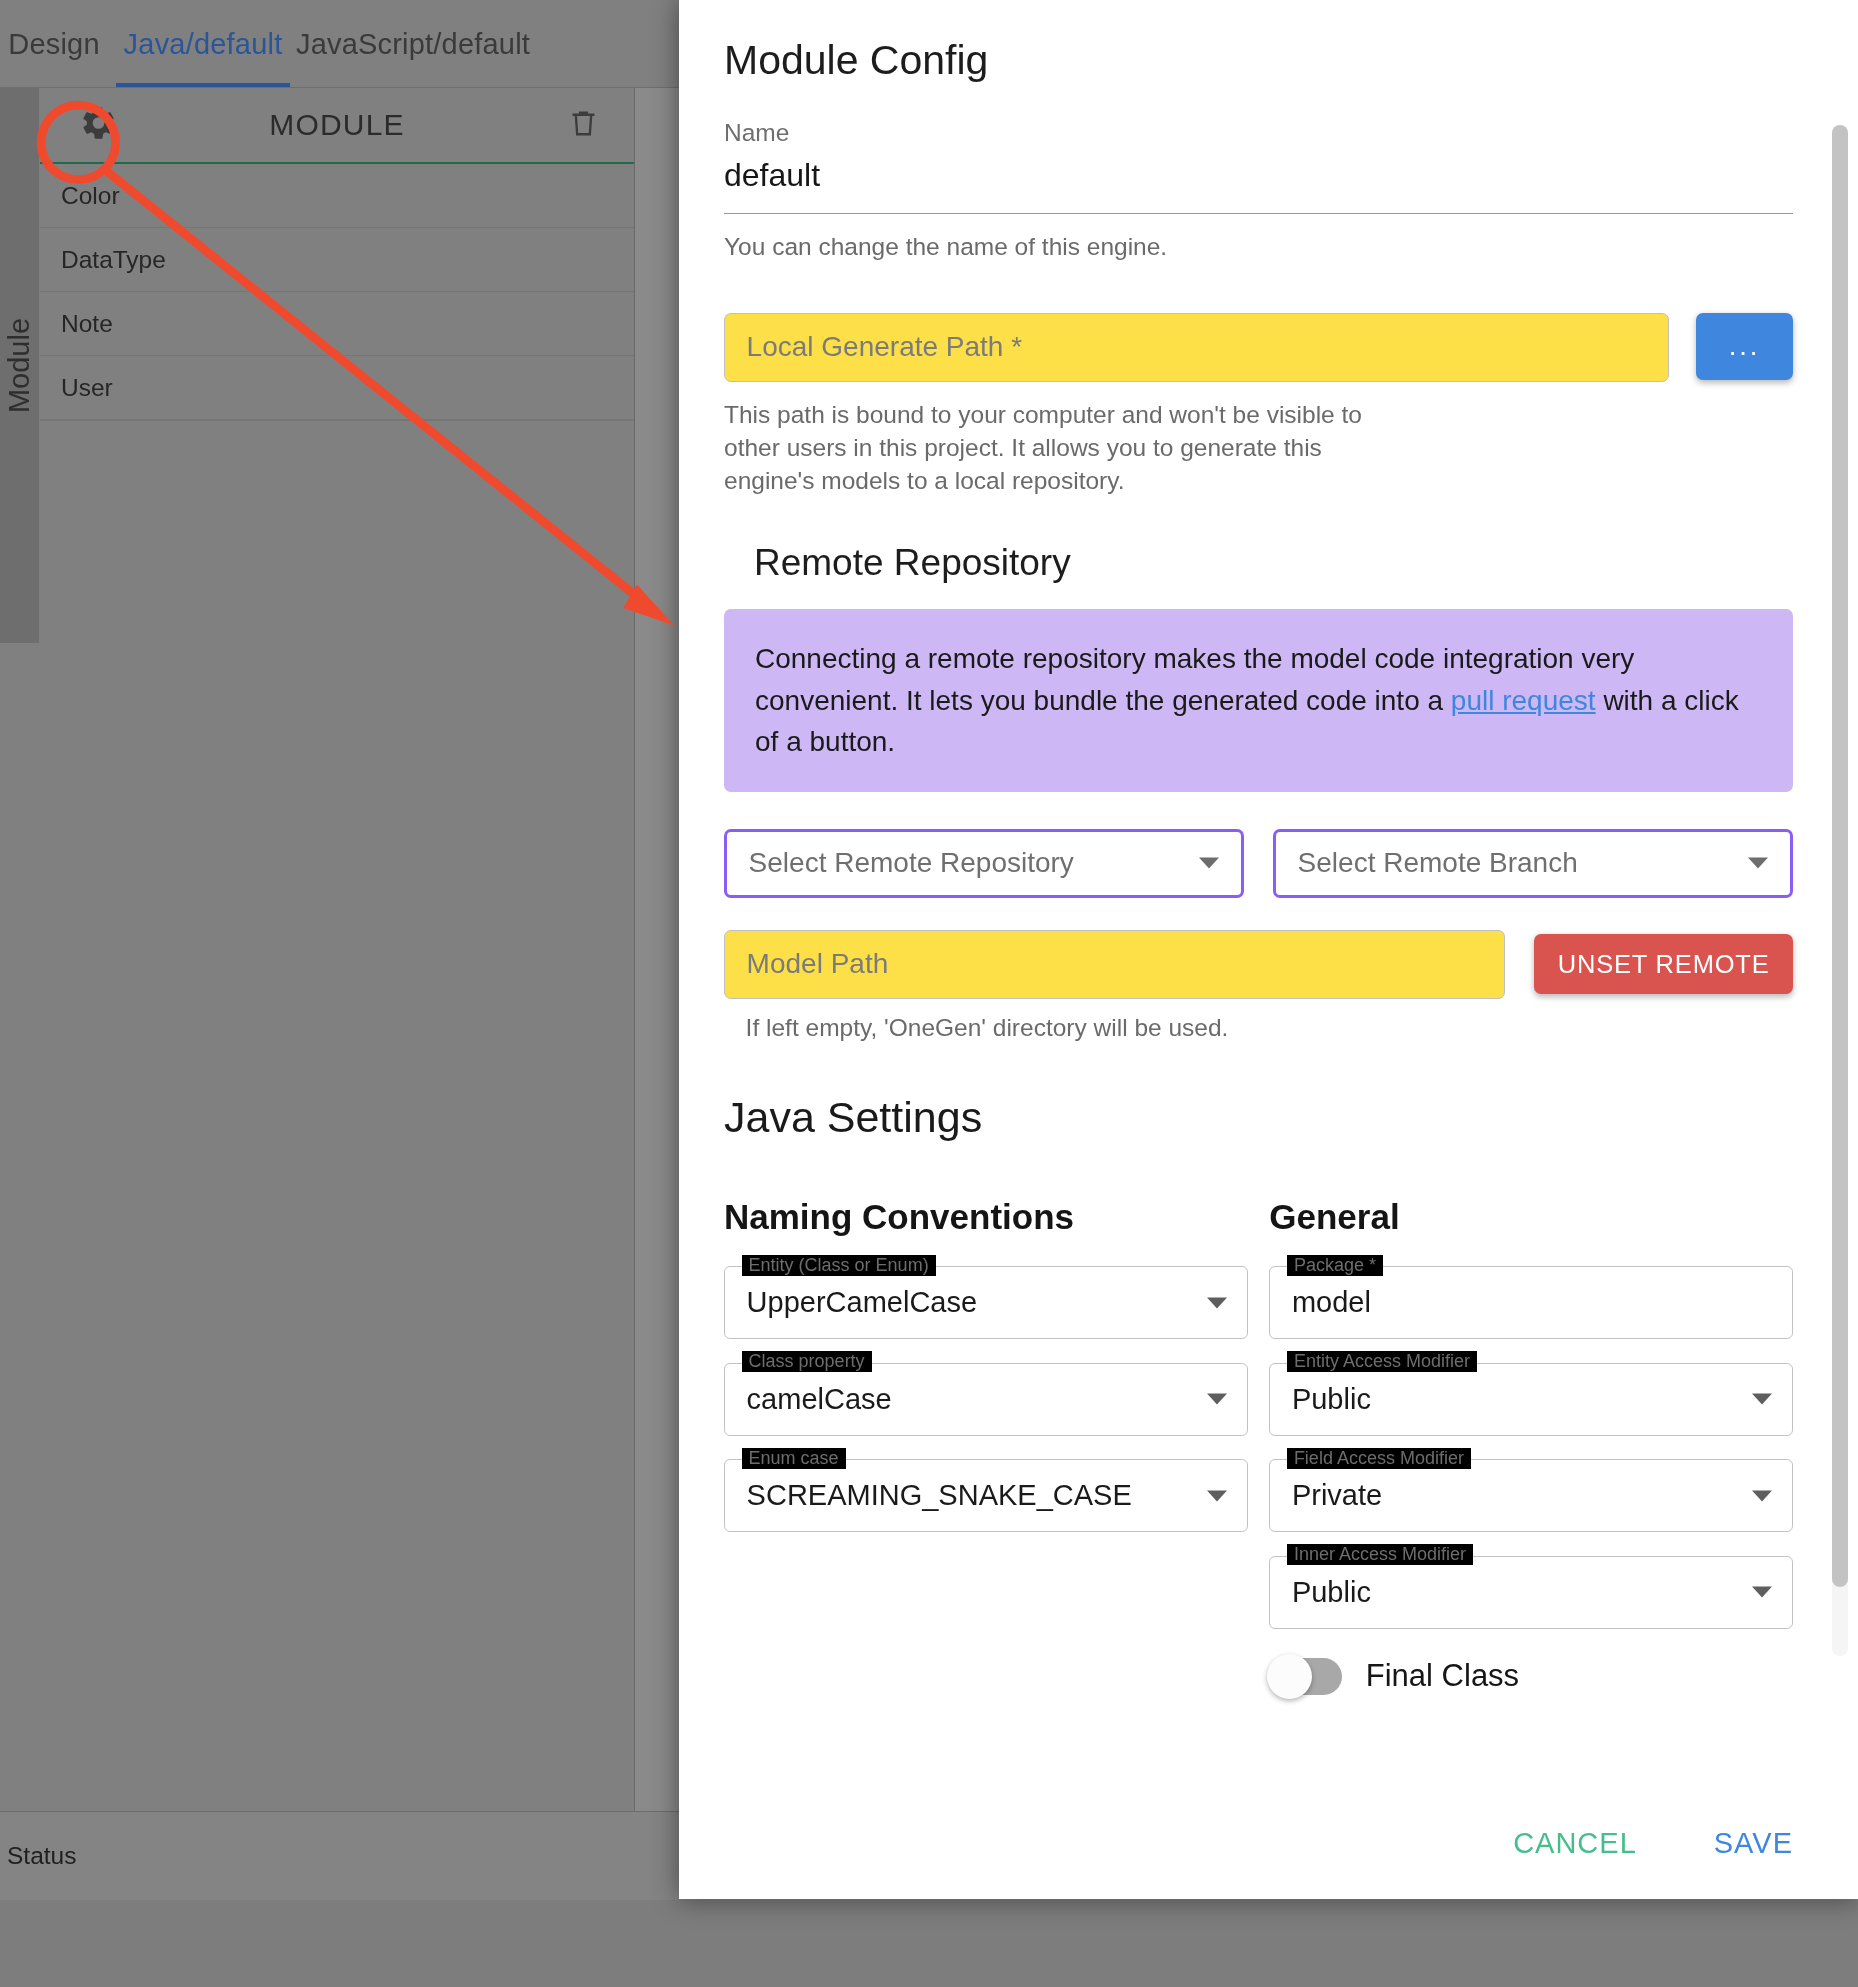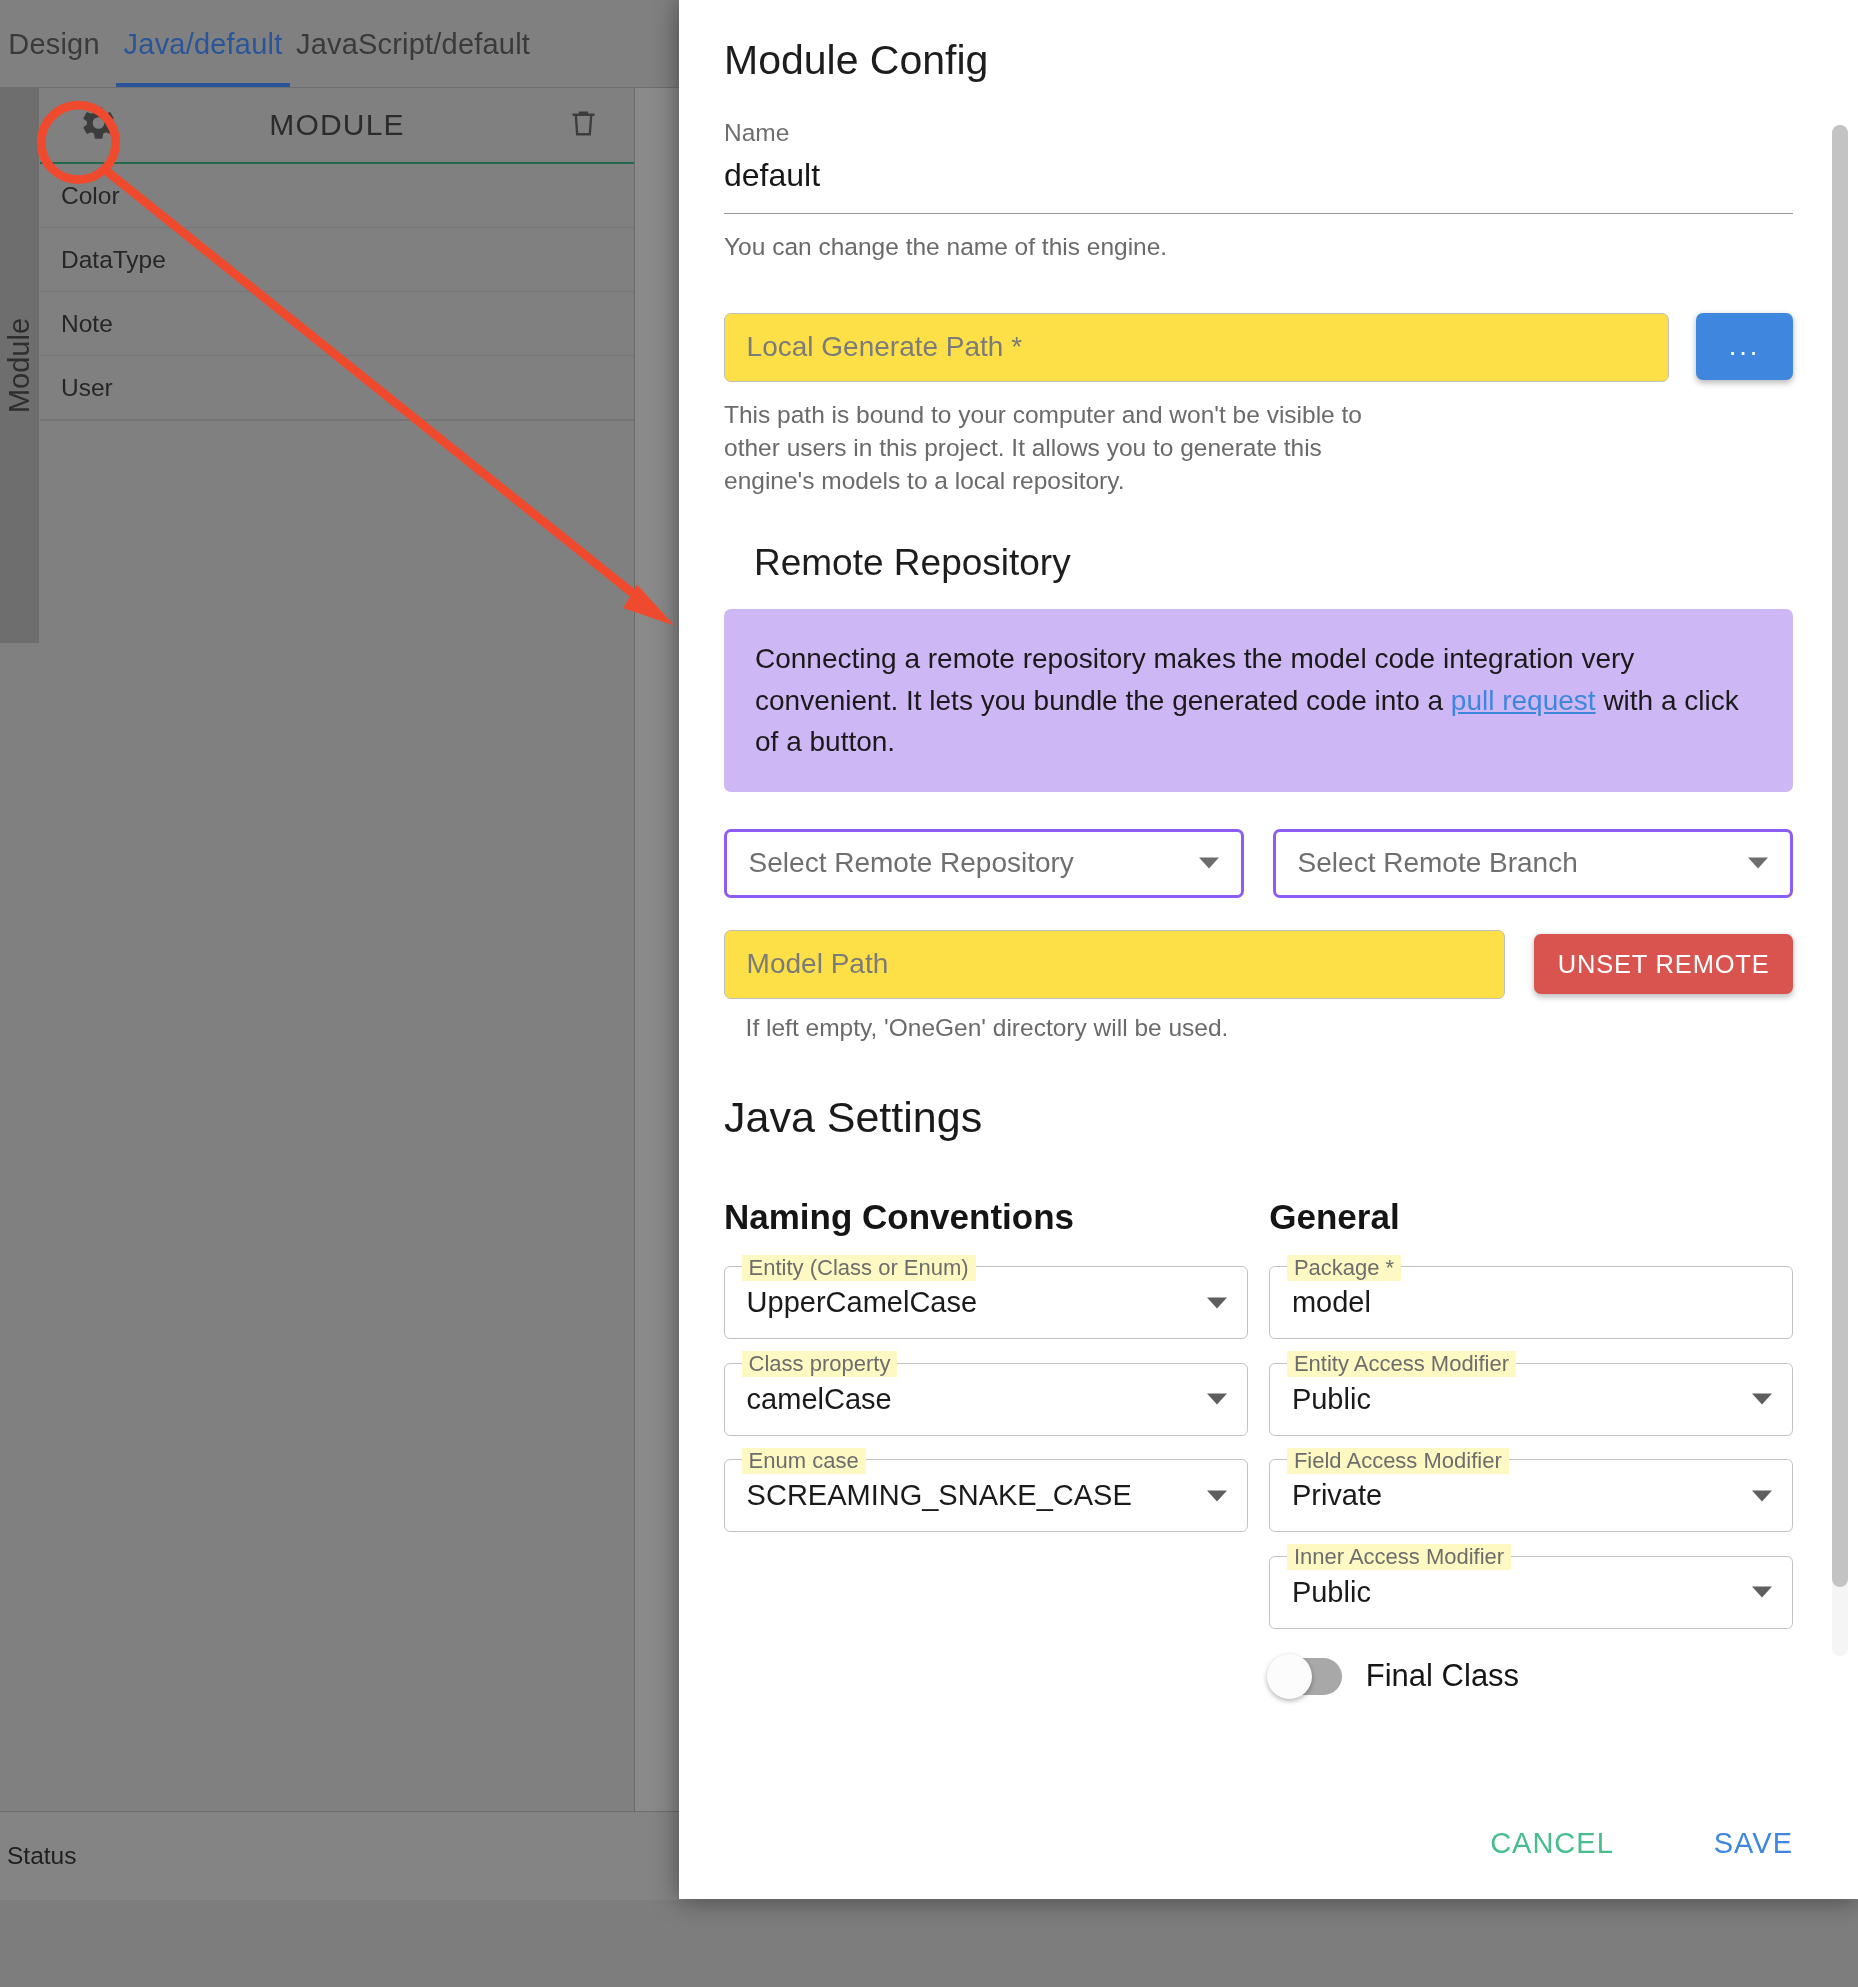--- a/index.html
+++ b/index.html
@@ -150,22 +150,22 @@
 
   .cols { display: flex; gap: 21.6px; margin-top: 55px; }
   .col { flex: 1; }
   .col-h { font-size: 35px; font-weight: bold; color: #151515; margin-bottom: 29px; }
 
   .mat-field {
     position: relative; height: 73px; border: 1px solid #c2c2c2; border-radius: 5.9px;
     margin-bottom: 23.5px; display: flex; align-items: center; padding: 0 21.6px;
   }
   .mat-field .legend {
-    position: absolute; top: -12.7px; left: 16.7px; background: #fef9c3;
-    padding: 0 6.9px; font-size: 22px; color: #6d6d6d; white-space: nowrap;
+    position: absolute; top: -12.7px; left: 16.7px; background: #000000;
+    padding: 0 6.9px; font-size: 18px; color: #6d6d6d; white-space: nowrap;
   }
   .mat-field .val { font-size: 29px; color: #1a1a1a; }
   .mat-field .caret {
     position: absolute; right: 19.6px; top: 50%; transform: translateY(-50%);
     width: 0; height: 0; border-left: 10.8px solid transparent;
     border-right: 10.8px solid transparent; border-top: 11.8px solid #5e5e5e;
   }
 
   .toggle-row { display: flex; align-items: center; gap: 23.5px; margin-top: 29px; }
   .toggle {
@@ -174,21 +174,21 @@
   }
   .toggle .knob {
     position: absolute; left: -2px; top: -3.9px; width: 45px; height: 45px;
     background: #fcfcfc; border-radius: 50%; box-shadow: 0 2px 4.9px rgba(0,0,0,.3);
   }
   .toggle-label { font-size: 31px; color: #161616; }
 
   .modal-footer {
     position: absolute; left: 0; right: 0; bottom: 0; height: 111px;
     background: #fff; display: flex; align-items: center;
-    justify-content: flex-end; gap: 100px; padding-right: 65px; text-align: center;
+    justify-content: flex-end; gap: 77px; padding-right: 65px; text-align: center;
   }
   .footer-btn { font-size: 29px; letter-spacing: 1px; }
   .footer-btn.cancel { color: #45bd8c; }
   .footer-btn.save { color: #3f87de; }
 
   .scrollbar-track {
     position: absolute; right: 9.8px; top: 125px; width: 16.7px; height: 1531px;
     background: #f5f5f5; border-radius: 8.8px;
   }
   .scrollbar-thumb {

